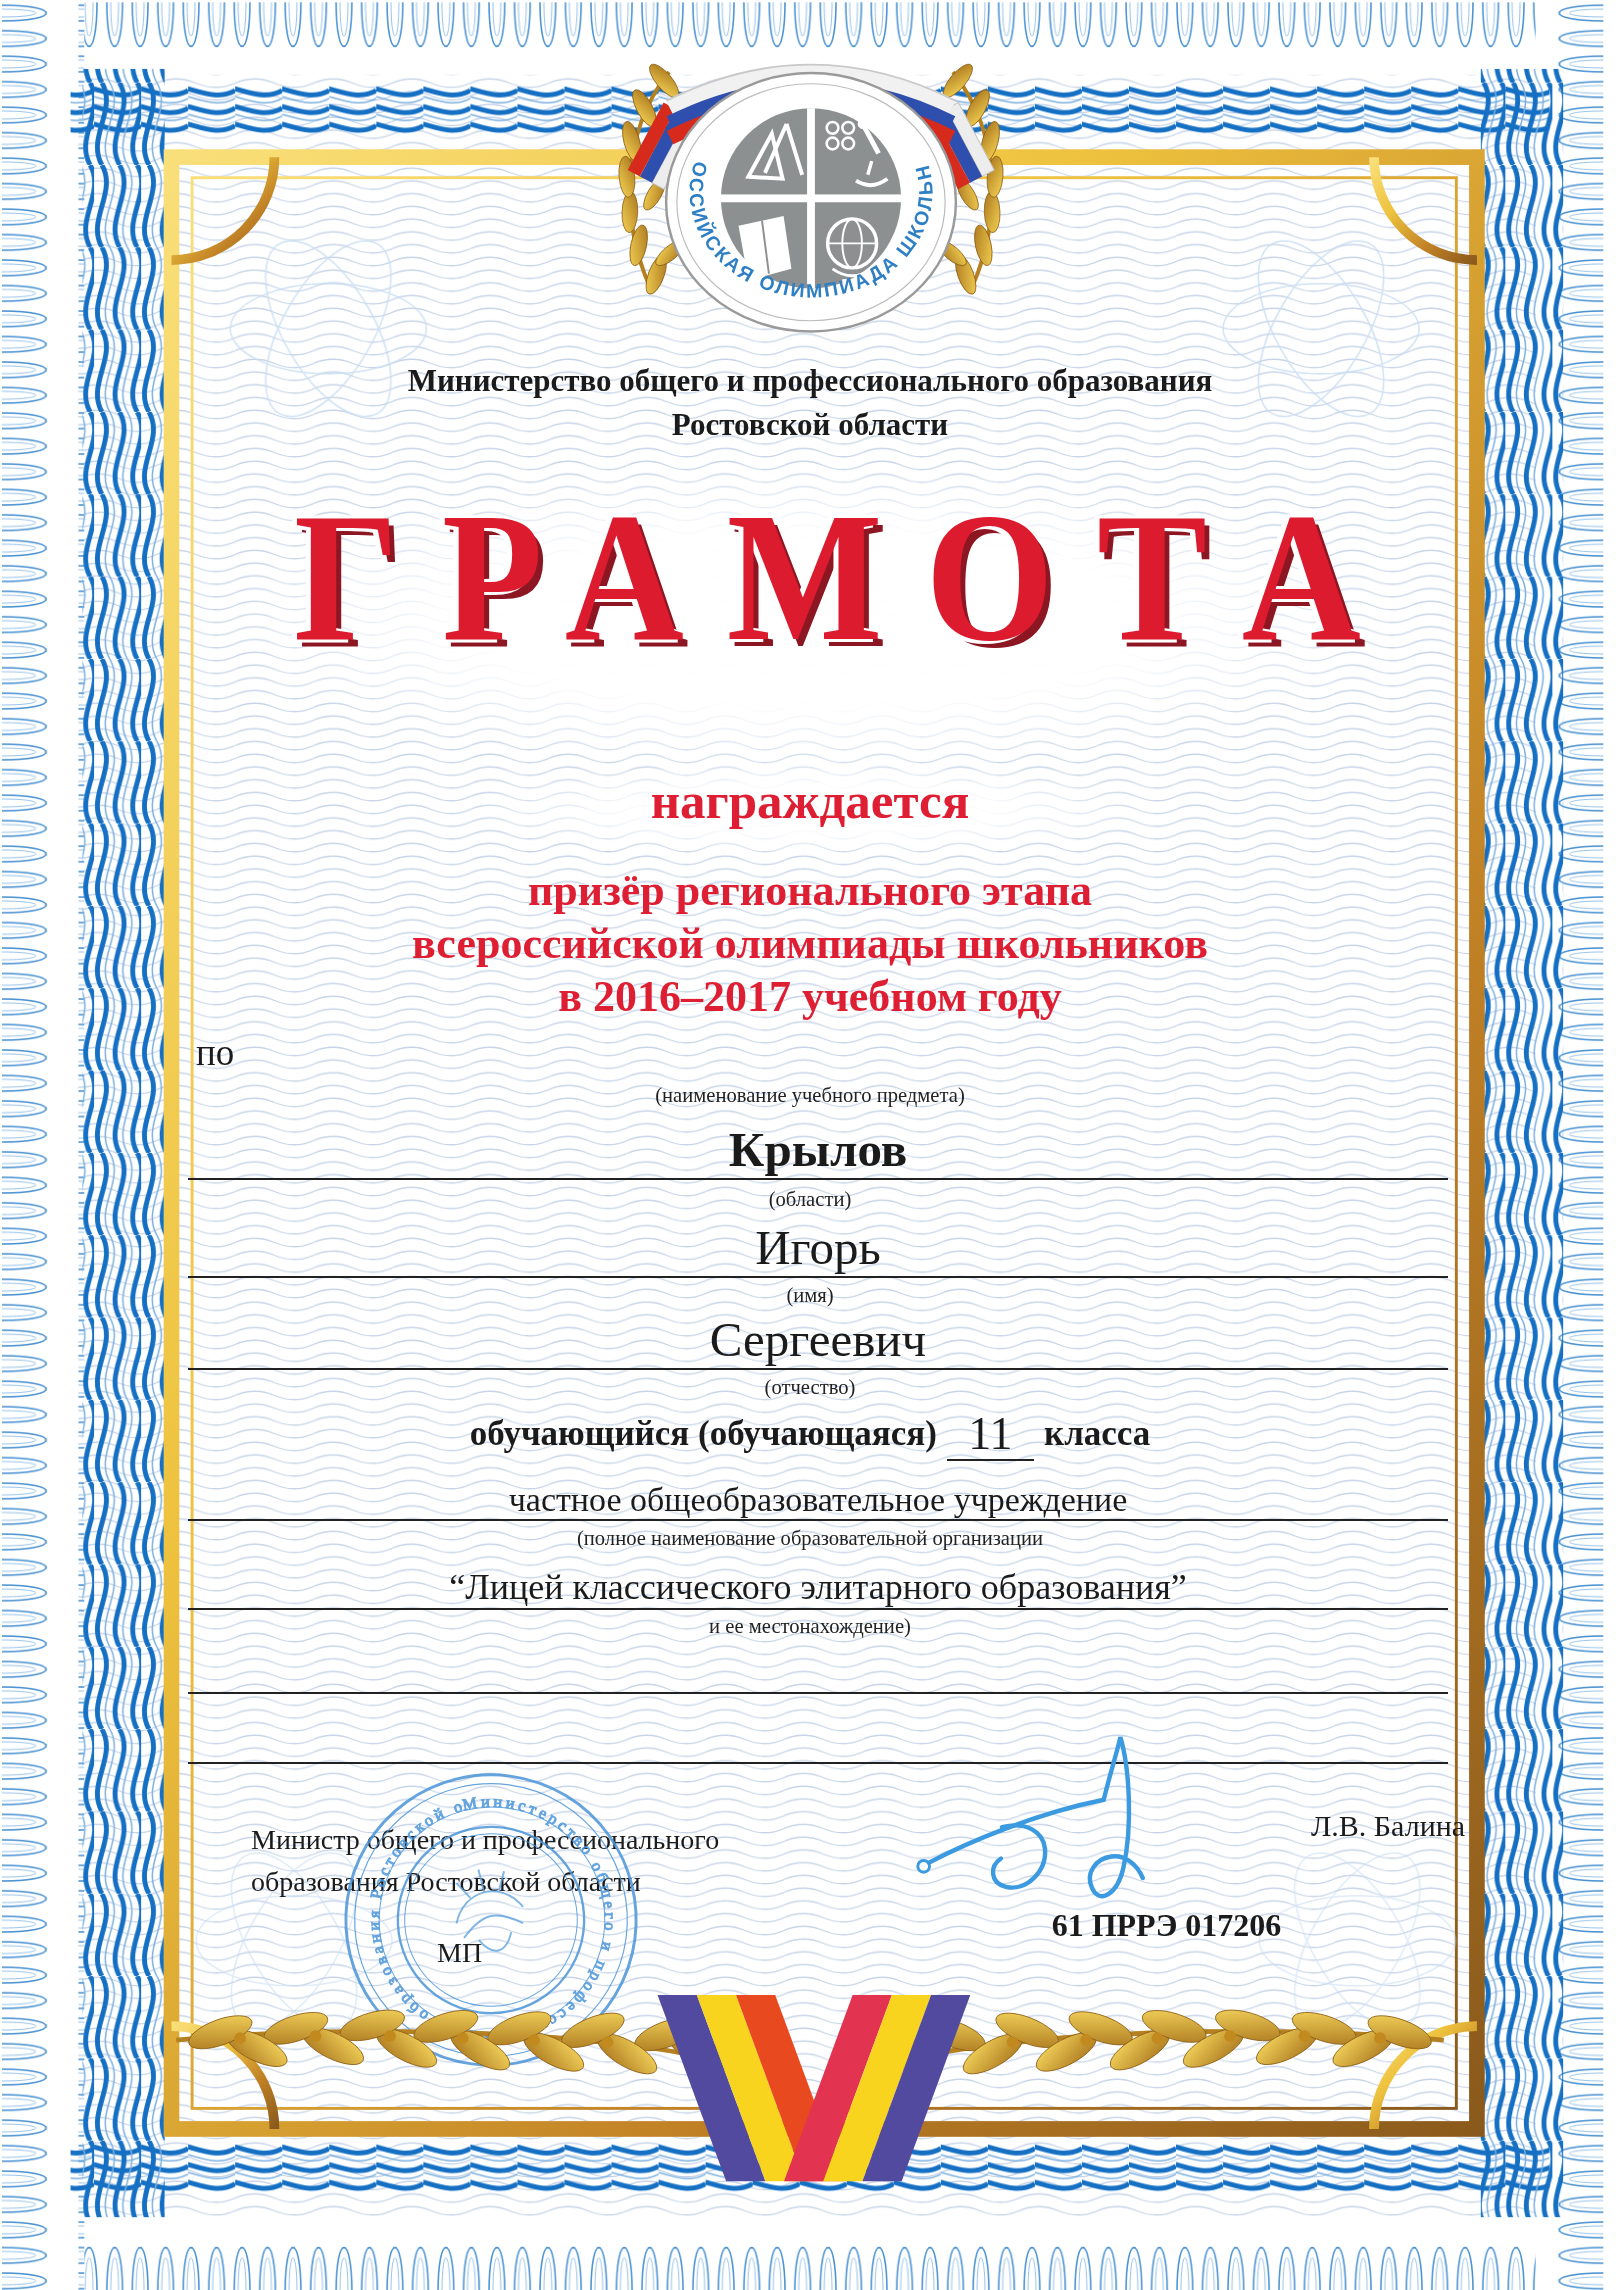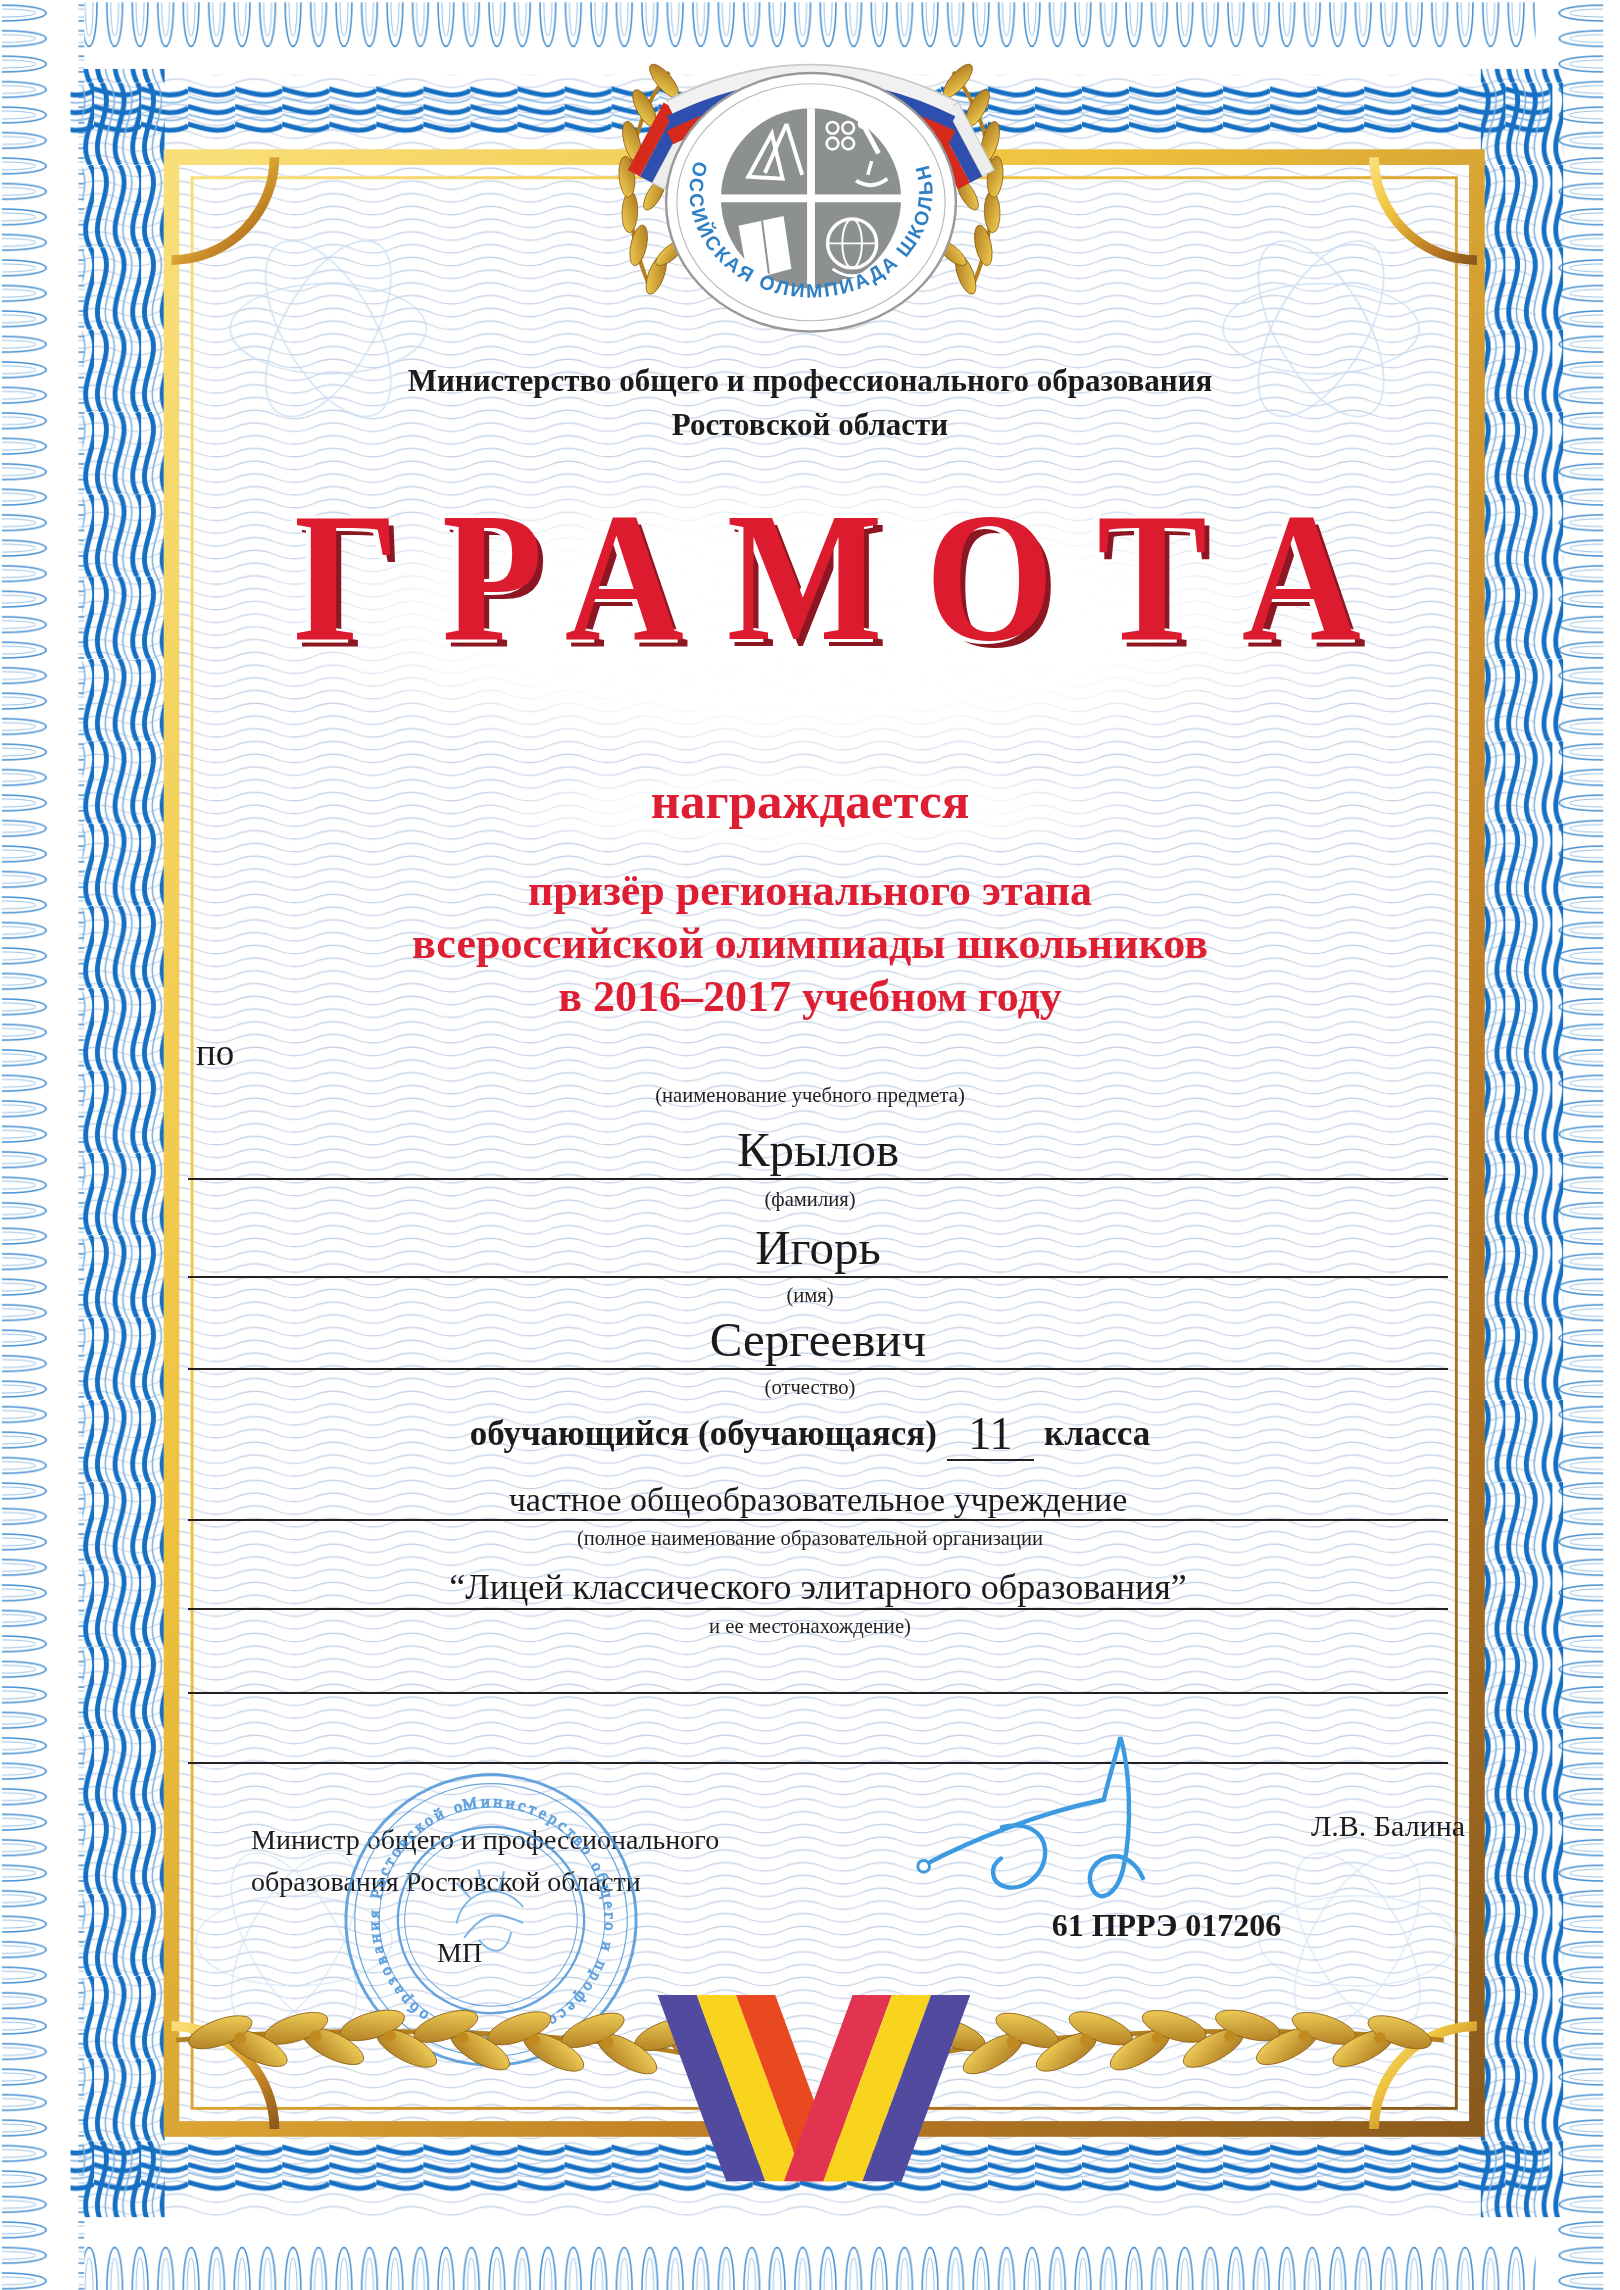--- a/index.html
+++ b/index.html
@@ -27,21 +27,21 @@
     text-shadow:-4.9px -2px 0 #ffffff,-4.9px 2.9px 0 #ffffff,4.9px 6.9px 0 #8c1622;
   }
   .awarded{top:772px;font-weight:bold;font-size:51px;color:#de1f33;}
   .awardlines{top:849px;font-weight:bold;font-size:44px;line-height:1.2;color:#de1f33;margin-top:16px;}
   .field{border-bottom:2px solid #222;text-align:center;display:flex;align-items:flex-end;justify-content:center;}
   .fval{width:100%;}
   .cap{font-size:20.6px;color:#222;}
   .po{top:1031px;left:196px;font-size:37px;}
   .f-subject{left:233px;top:1002px;width:1211px;height:74px;font-size:43px;}
   .c1{top:1084px;}
-  .f-surname{left:188px;top:1102px;width:1260px;height:76px;font-size:49px;}
+  .f-surname{left:188px;top:1102px;width:1260px;height:76px;font-size:49px;font-weight:bold;}
   .c2{top:1188px;}
   .f-first{left:188px;top:1202px;width:1260px;height:74px;font-size:49px;}
   .c3{top:1284px;}
   .f-patro{left:188px;top:1294px;width:1260px;height:74px;font-size:49px;}
   .c4{top:1376px;}
   .studentrow{top:1407px;font-weight:bold;font-size:35px;}
   .grade{
     display:inline-block;font-weight:normal;font-size:46px;
     border-bottom:2px solid #222;padding:0 21.6px 2px 21.6px;margin:0 9.8px;
     position:relative;top:3.9px;line-height:1;
@@ -258,21 +258,21 @@
     <div>всероссийской олимпиады школьников</div>
     <div>в 2016–2017 учебном году</div>
   </div>
 
   <div class="abs po">по</div>
   <div class="abs ctr cap c1">(наименование учебного предмета)</div>
 
   <div class="abs field f-surname">
     <div class="fval">Крылов</div>
   </div>
-  <div class="abs ctr cap c2">(фамилия)</div>
+  <div class="abs ctr cap c2">(области)</div>
 
   <div class="abs field f-first">
     <div class="fval">Игорь</div>
   </div>
   <div class="abs ctr cap c3">(имя)</div>
 
   <div class="abs field f-patro">
     <div class="fval">Сергеевич</div>
   </div>
   <div class="abs ctr cap c4">(отчество)</div>

